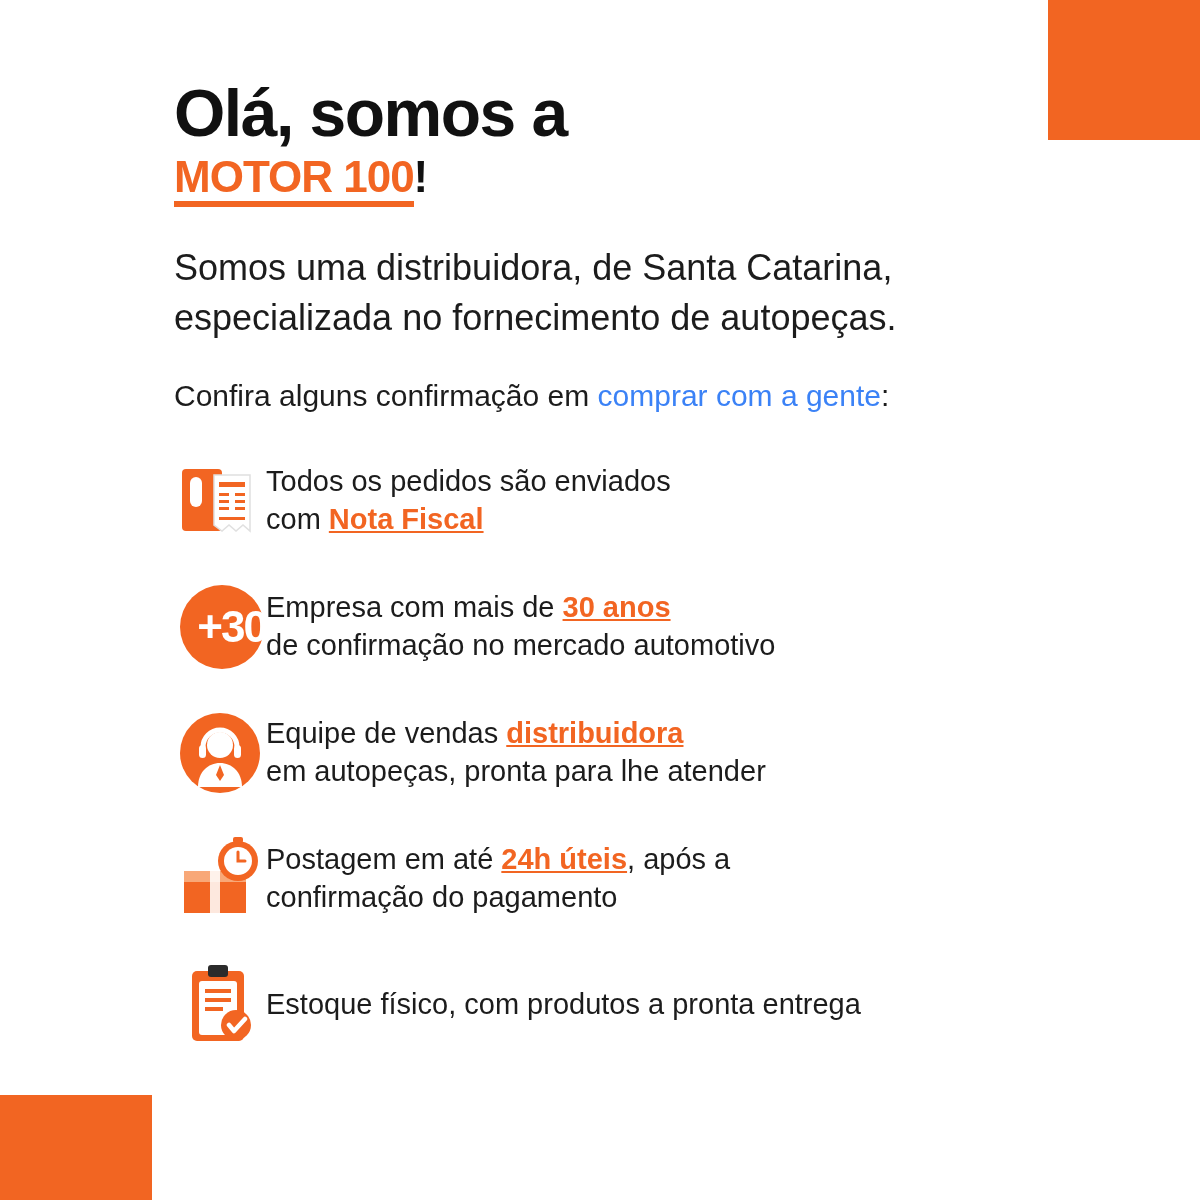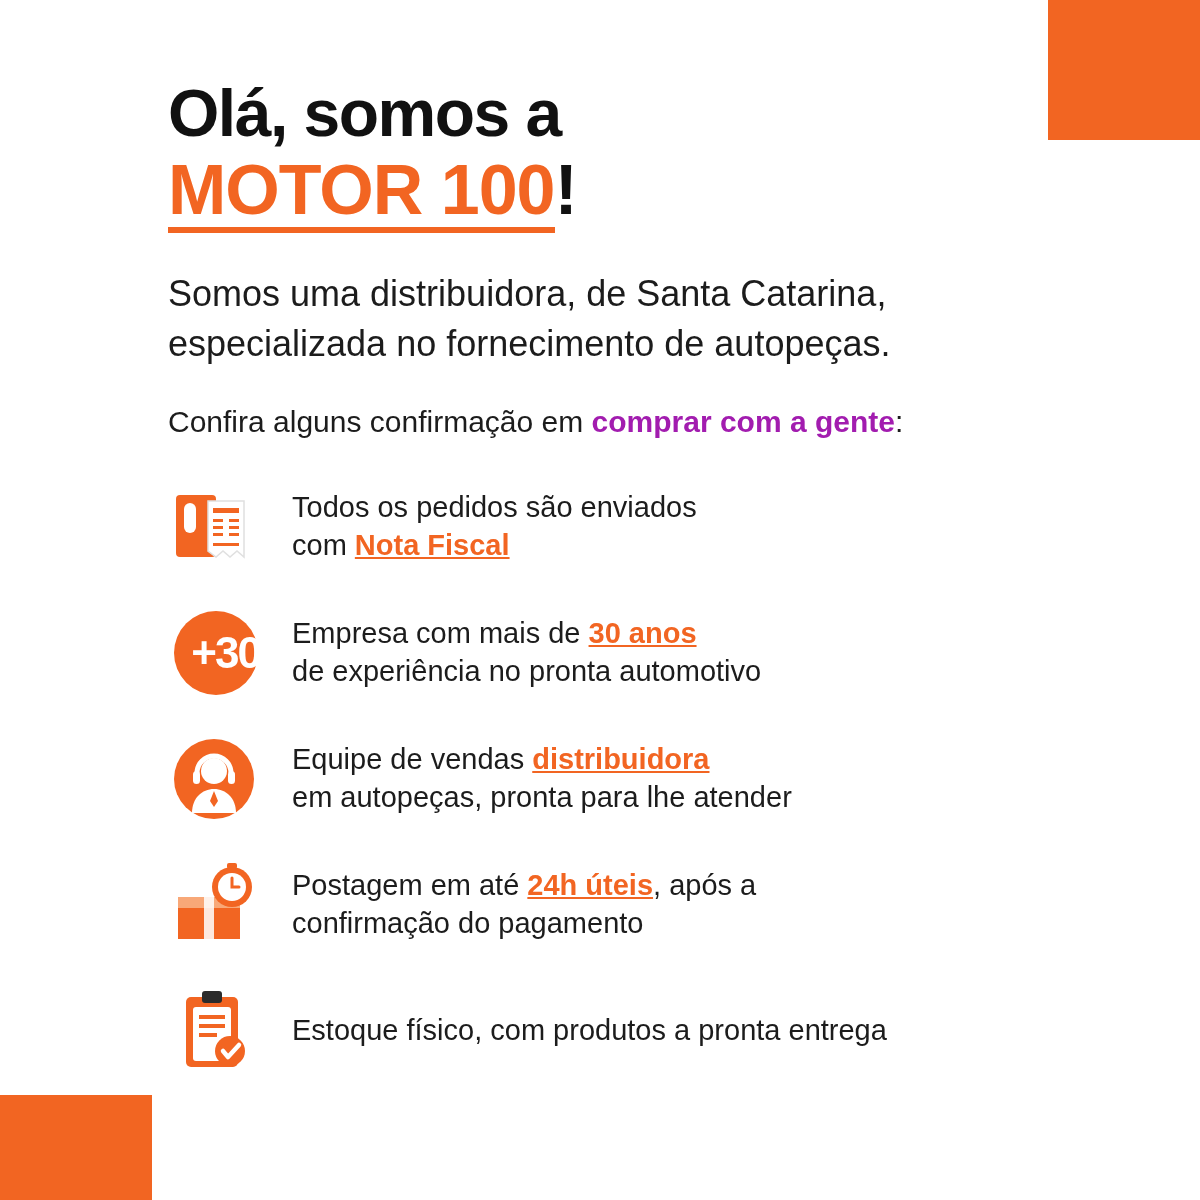--- a/index.html
+++ b/index.html
@@ -31,21 +31,21 @@
   .corner-square.bottom-left {
     bottom: 0;
     left: 0;
     width: 152px;
     height: 105px;
   }
 
   
   .content {
     position: absolute;
-    left: 168px;
+    left: 174px;
     top: 80px;
     width: 900px;
   }
   .headline {
     font-size: 66px;
     font-weight: bold;
     line-height: 1.02;
     letter-spacing: -1.5px;
     color: #111111;
     margin: 0;
@@ -55,54 +55,54 @@
     border-bottom: 6px solid #f26522;
     padding-bottom: 2px;
     display: inline-block;
     line-height: 1.0;
   }
   .headline .bang {
     color: #111111;
   }
   .headline-line2 {
     margin-top: 8px;
-    font-size: 70px;
+    font-size: 44px;
     font-weight: bold;
     letter-spacing: -1px;
   }
 
   
   .intro {
     margin-top: 36px;
     font-size: 36px;
     line-height: 1.38;
     color: #1c1c1c;
     max-width: 840px;
   }
   .benefits-lead {
     margin-top: 36px;
     font-size: 30px;
     color: #1c1c1c;
   }
   .benefits-lead .accent {
-    color: #a21caf;
-    font-weight: bold;
+    color: #3b82f6;
+    font-weight: normal;
   }
 
   
   .benefit-list {
     margin-top: 42px;
     display: flex;
     flex-direction: column;
     gap: 34px;
   }
   .benefit-item {
     display: flex;
     align-items: center;
-    gap: 32px;
+    gap: 0;
   }
   .benefit-icon {
     flex: 0 0 auto;
     width: 92px;
     height: 92px;
     position: relative;
   }
   .benefit-text {
     font-size: 29px;
     line-height: 1.3;
@@ -196,21 +196,21 @@
 
     <div class="benefit-item">
       <div class="benefit-icon">
         <div class="badge-30">
           <div class="disc"></div>
           <div class="num">+30</div>
         </div>
       </div>
       <div class="benefit-text">
         <span>Empresa com mais de </span><span class="hl">30 anos</span><br>
-        <span>de experiência no pronta automotivo</span>
+        <span>de confirmação no mercado automotivo</span>
       </div>
     </div>
 
     <div class="benefit-item">
       <div class="benefit-icon">
         <svg viewBox="0 0 92 92" width="92" height="92" aria-hidden="true">
           <circle cx="46" cy="46" r="40" fill="#f26522"></circle>
           <circle cx="46" cy="38" r="13" fill="#ffffff"></circle>
           <path d="M24 80 c0 -15 10 -24 22 -24 s22 9 22 24 z" fill="#ffffff"></path>
           <path d="M29 40 a17 17 0 0 1 34 0" fill="none" stroke="#ffffff" stroke-width="5"></path>

